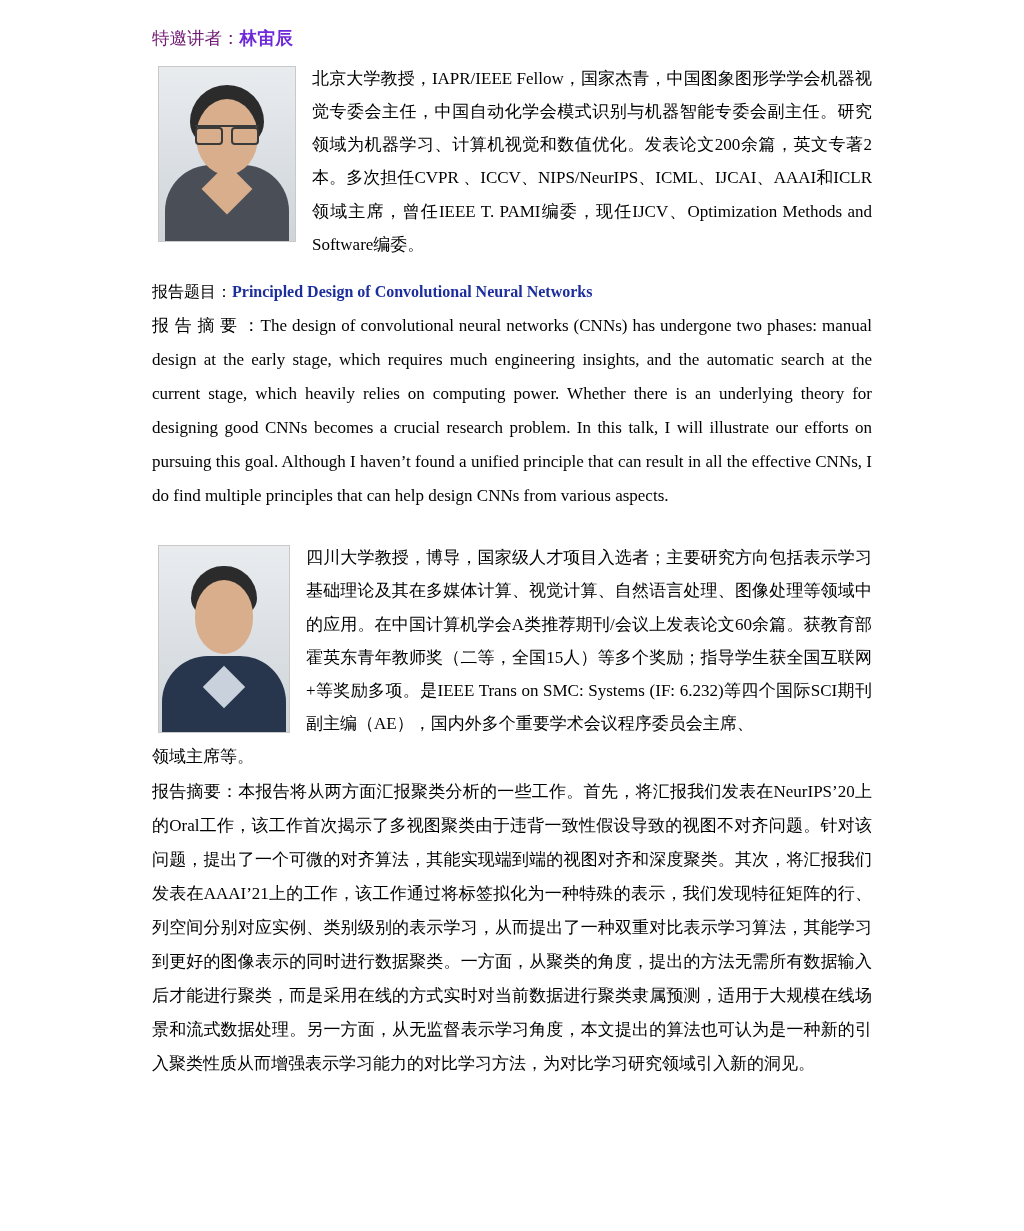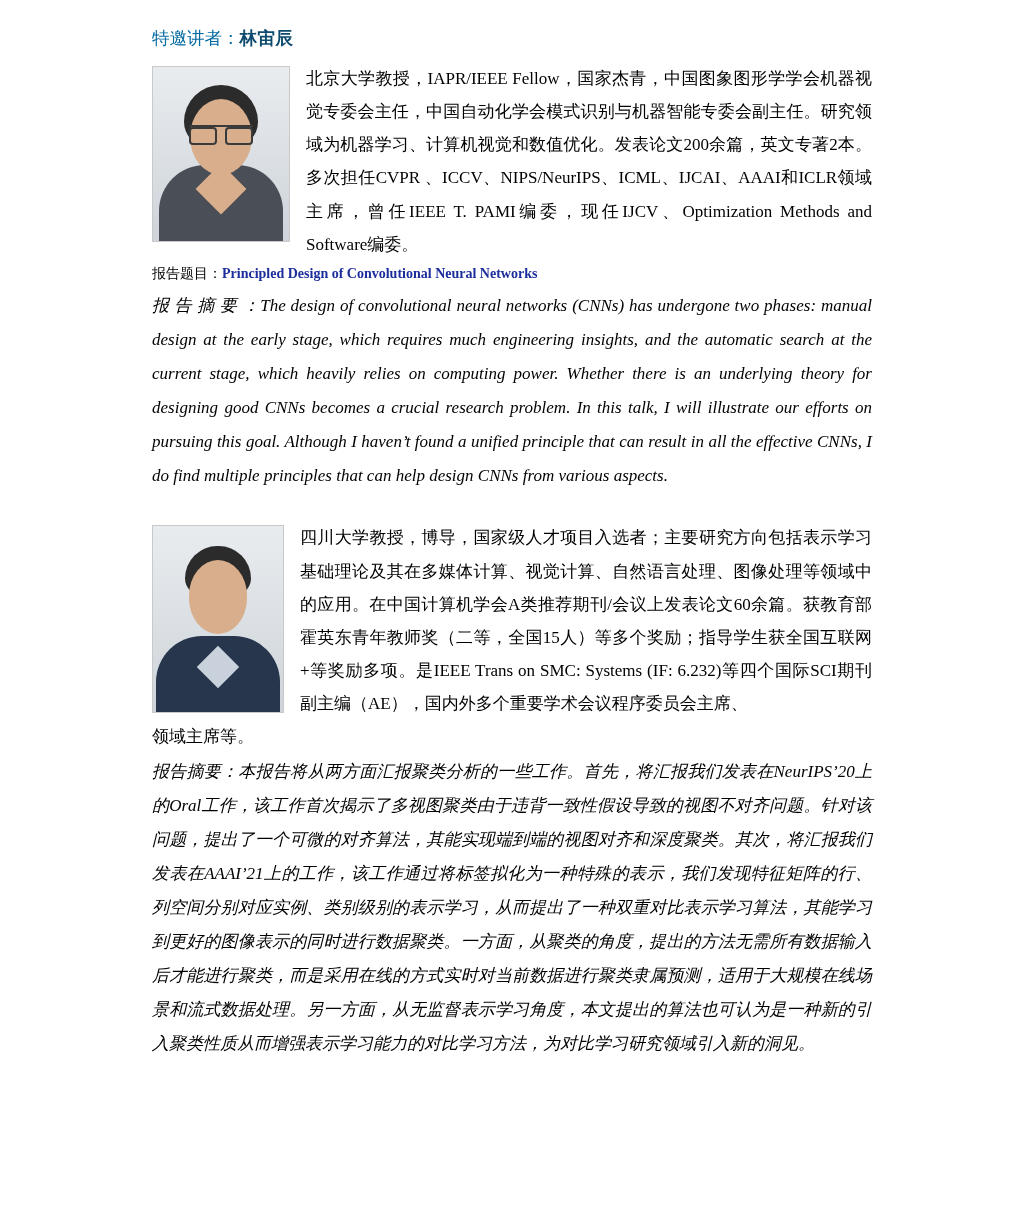--- a/index.html
+++ b/index.html
@@ -19,29 +19,30 @@
     min-height: 1231px;
     box-sizing: border-box;
     padding: 18px 152px 10px 152px;
   }
   .speaker-line {
     font-size: 17.5px;
     line-height: 1.6;
     margin: 6px 0 10px 0;
   }
   .speaker-label {
-    color: #0369a1;
+    color: #701a75;
   }
   .speaker-name {
-    color: #0c4a6e;
+    color: #6d28d9;
     font-weight: bold;
     letter-spacing: 0.5px;
   }
   .bio-block {
     overflow: hidden;
+    margin-left: 6px;
   }
   .portrait {
     float: left;
     width: 136px;
     height: 174px;
     margin: 4px 16px 2px 0;
     border: 1px solid #c9c9c9;
     background: #dfe3e8;
     position: relative;
     overflow: hidden;
@@ -143,36 +144,35 @@
     text-align: justify;
     text-justify: inter-ideograph;
   }
   .bio-tail {
     font-size: 17px;
     line-height: 1.95;
     text-align: justify;
     clear: both;
   }
   .title-line {
-    font-size: 14px;
+    font-size: 16px;
     line-height: 1.9;
-    margin-top: 0;
+    margin-top: 16px;
   }
   .title-label { color: #000; }
   .talk-title {
     color: #1c2d9c;
     font-weight: bold;
   }
   .abstract {
     font-size: 17px;
     line-height: 2.0;
     text-align: justify;
     text-justify: inter-ideograph;
     margin-top: 2px;
-    font-style: italic;
   }
   .abstract.en {
     line-height: 2.0;
   }
   .spacer-lg { height: 28px; }
 </style>
 </head>
 <body>
 
 <div class="page">

